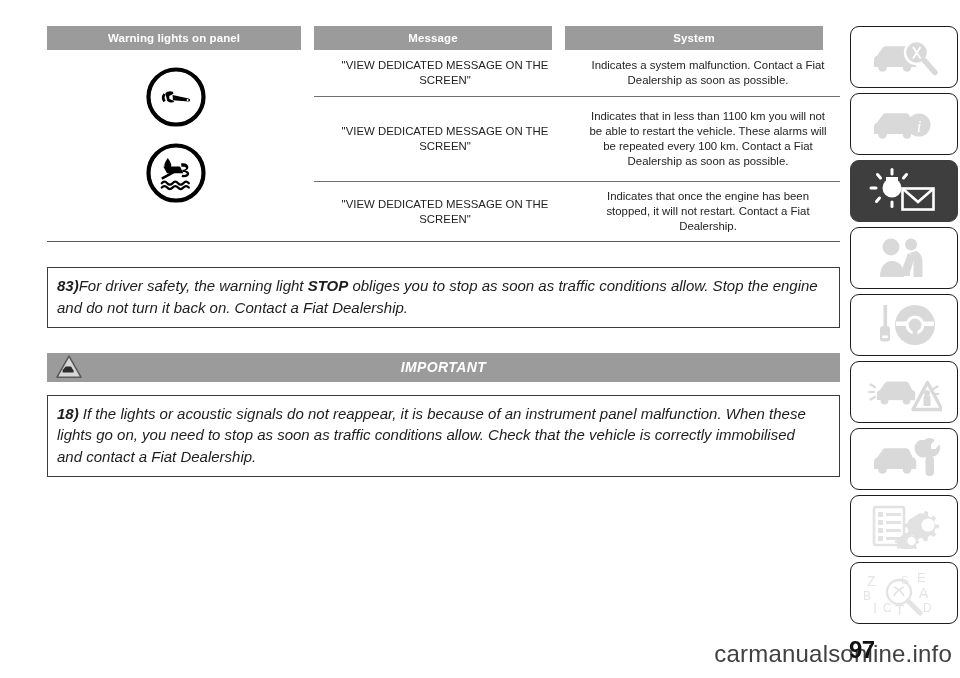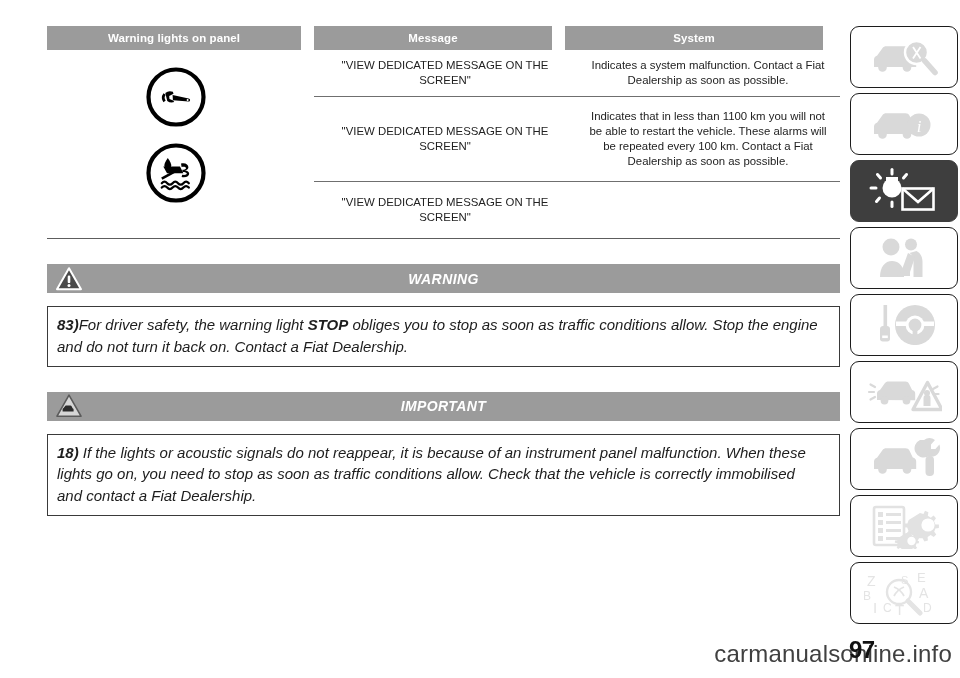--- a/index.html
+++ b/index.html
@@ -242,37 +242,28 @@
             <div class="cell cell-mean">Indicates a system malfunction. Contact a Fiat Dealership as soon as possible.</div>
           </div>
 
           <div class="row" style="min-height:84px;">
             <div class="cell cell-msg">"VIEW DEDICATED MESSAGE ON THE SCREEN"</div>
             <div class="cell cell-mean">Indicates that in less than 1100 km you will not be able to restart the vehicle. These alarms will be repeated every 100 km. Contact a Fiat Dealership as soon as possible.</div>
           </div>
 
           <div class="row" style="min-height:56px;">
             <div class="cell cell-msg">"VIEW DEDICATED MESSAGE ON THE SCREEN"</div>
+            <div class="cell cell-mean">Indicates that once the engine has been stopped, it will not restart. Contact a Fiat Dealership.</div>
           </div>
 
         </div>
       </div>
     </div>
 
     <div class="callout">
-      <div class="banner">
-        <span class="banner-icon">
-          <svg width="28" height="26" viewBox="0 0 28 26">
-            <path d="M14 2.2 L26 23.2 L2 23.2 Z" fill="#4a4a4a" stroke="#ffffff" stroke-width="2" stroke-linejoin="round"></path>
-            <rect x="12.7" y="9.5" width="2.6" height="7.6" rx="1.2" fill="#ffffff"></rect>
-            <circle cx="14" cy="19.6" r="1.5" fill="#ffffff"></circle>
-          </svg>
-        </span>
-        <span class="banner-label">WARNING</span>
-      </div>
       <div class="note-box">
         <span class="note-num">83)</span><span>For driver safety, the warning light </span><span class="note-strong">STOP</span><span> obliges you to stop as soon as traffic conditions allow. Stop the engine and do not turn it back on. Contact a Fiat Dealership.</span>
       </div>
     </div>
 
     <div class="callout">
       <div class="banner">
         <span class="banner-icon">
           <svg width="28" height="26" viewBox="0 0 28 26">
             <path d="M14 2.2 L26 23.2 L2 23.2 Z" fill="#d6d6d6" stroke="#5a5a5a" stroke-width="1.6" stroke-linejoin="round"></path>

